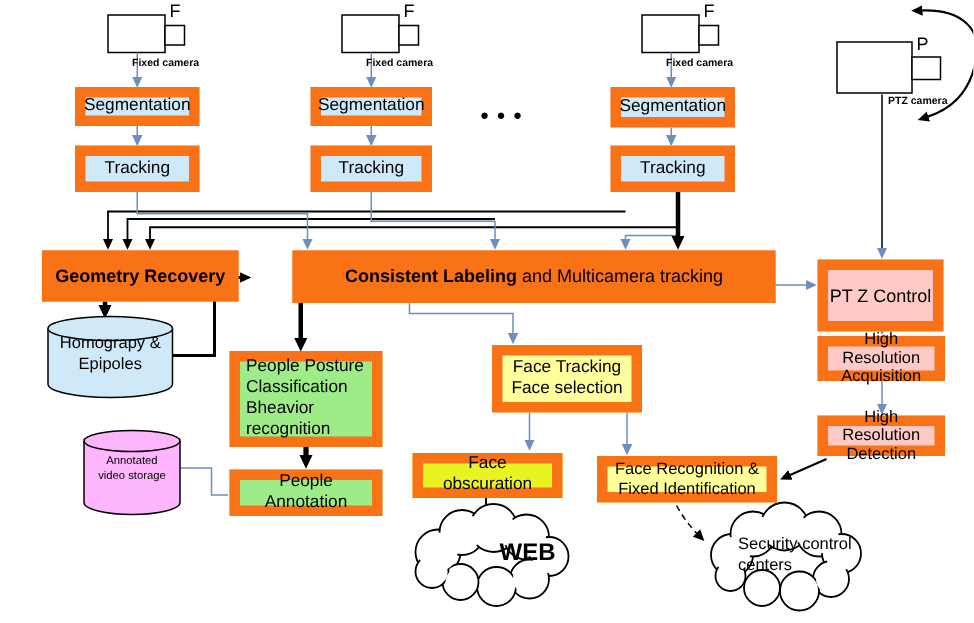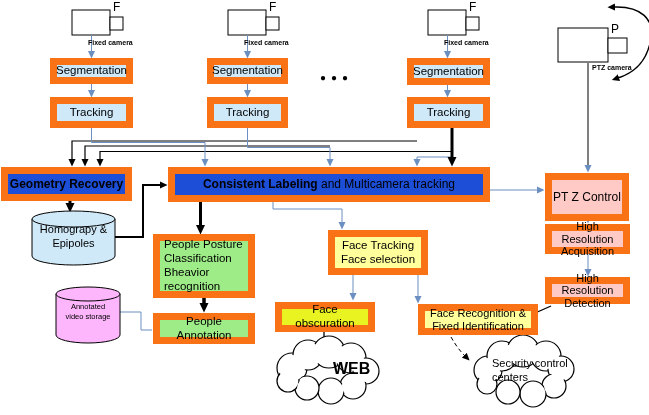--- a/index.html
+++ b/index.html
@@ -3,21 +3,21 @@
 <meta charset="utf-8">
 <style>
   html,body{margin:0;padding:0;background:#fff;}
   .stage{position:relative;width:649px;height:415px;background:#fff;
          font-family:"Liberation Sans",sans-serif;color:#000;overflow:hidden;}
   .layer{position:absolute;left:0;top:0;}
   .box{position:absolute;border:7px solid #f97316;box-sizing:border-box;
        display:flex;flex-direction:column;align-items:center;justify-content:center;
        text-align:center;font-size:11.5px;line-height:1.2;}
   .blue{background:#cfe9f9;}
-  .pink{background:#1d4ed8;}
+  .pink{background:#f97316;margin-left:27px;}
   .salmon{background:#ffc9c5;}
   .green{background:#9dec87;}
   .yellow{background:#ffff9c;}
   .brightyellow{background:#e9f321;}
   .bold{font-weight:bold;}
   .f12{font-size:12px;}
   .f11{font-size:11px;line-height:1.15;}
   .pp{align-items:flex-start;text-align:left;padding-left:4px;font-size:11.5px;}
   .lbl{position:absolute;white-space:nowrap;}
   .camletter{font-size:12px;}
@@ -233,21 +233,21 @@
     <span>Annotation</span>
   </div>
 
   <div class="box yellow" style="left:328px;top:230px;width:100px;height:45px;">
     <span>Face Tracking</span>
     <span>Face selection</span>
   </div>
   <div class="box brightyellow" style="left:275px;top:302px;width:100px;height:30px;">
       <span>Face obscuration</span>
     </div>
-  <div class="box yellow f11" style="left:398px;top:304px;width:120px;height:31px;margin-left:20px;">
+  <div class="box yellow f11" style="left:398px;top:304px;width:120px;height:31px;">
     <span>Face Recognition &amp;</span>
     <span>Fixed Identification</span>
   </div>
 
   <div class="cyl-text" style="left:32px;top:222px;width:83px;">
     <div>Homograpy &amp;</div>
     <div>Epipoles</div>
   </div>
   <div class="storage-text" style="left:58px;top:302px;width:60px;">
     <div>Annotated</div>

